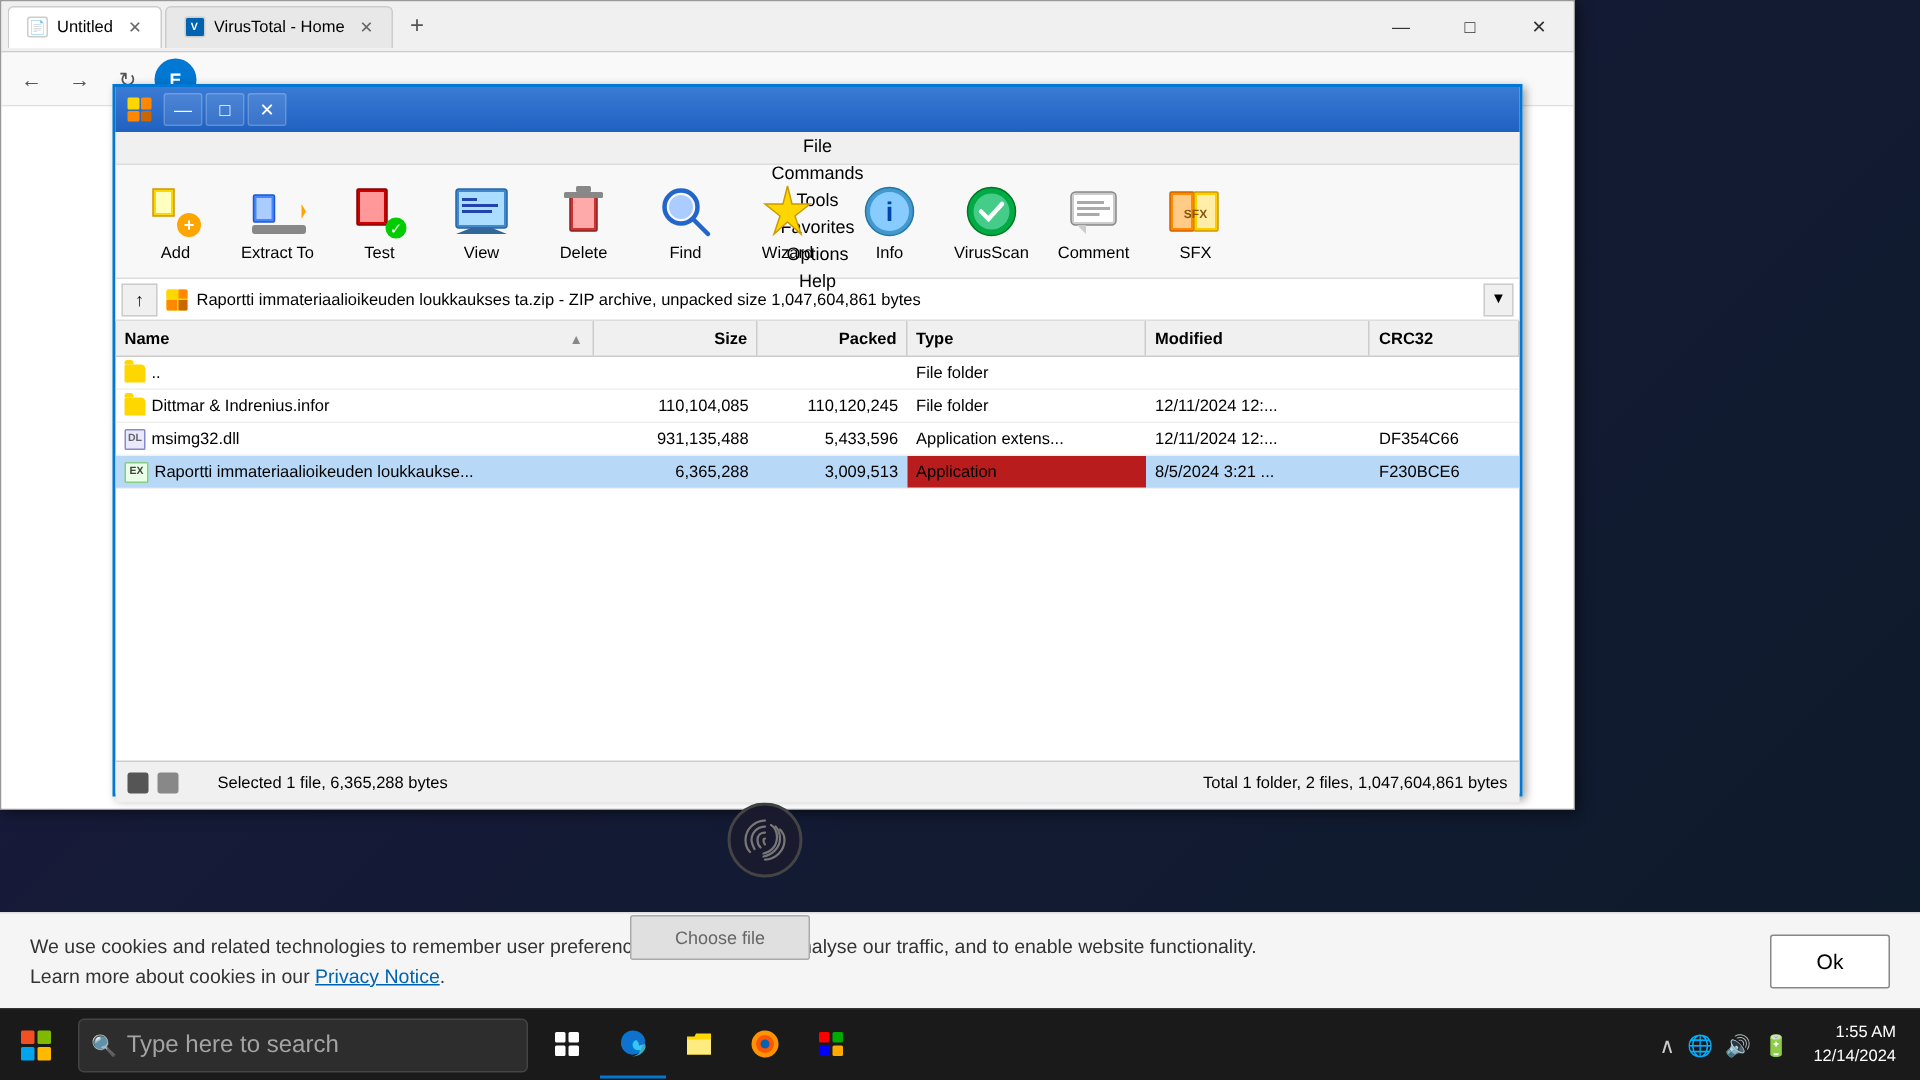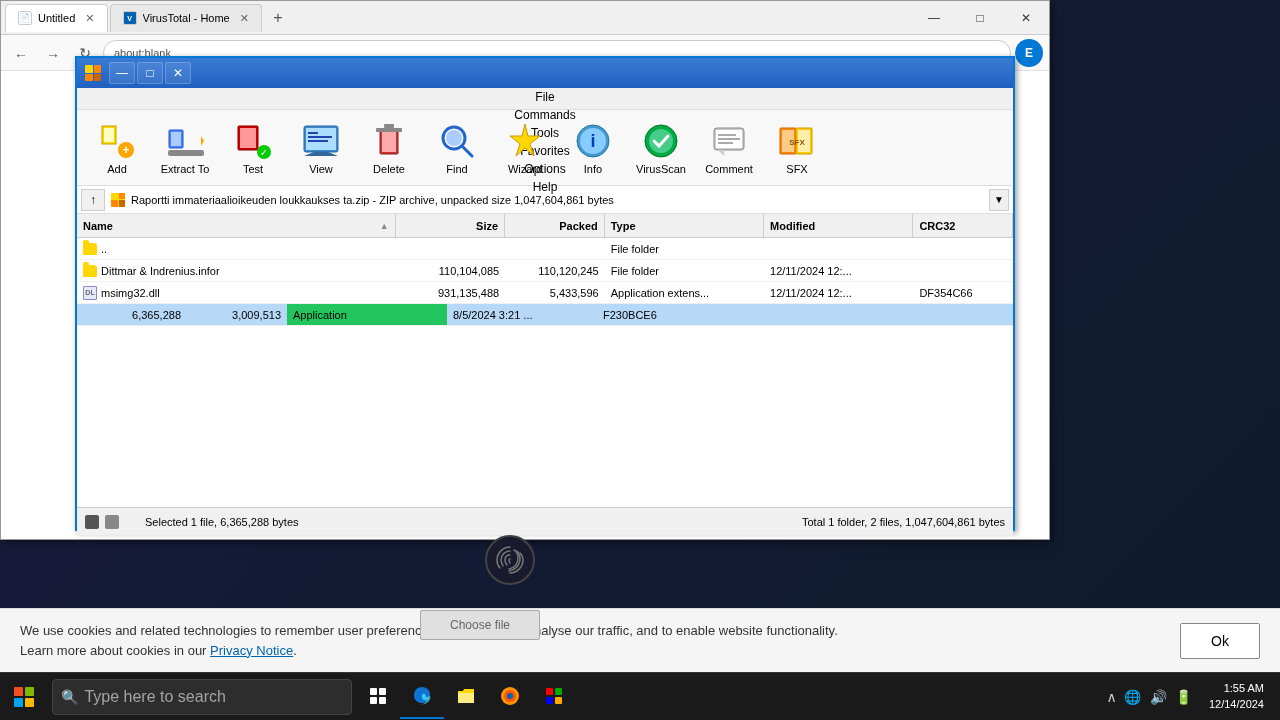--- a/index.html
+++ b/index.html
@@ -150,21 +150,20 @@
         <div class="browser-win-btn">—</div>
         <div class="browser-win-btn">□</div>
         <div class="browser-win-btn close">✕</div>
       </div>
     </div>
 
     <div class="browser-toolbar">
       <div class="nav-btn">←</div>
       <div class="nav-btn">→</div>
       <div class="nav-btn">↻</div>
-      <div class="address-bar" style="color:#555;font-size:11px;">about:blank</div>
       <div class="browser-ext">E</div>
     </div>
 
     <div style="flex:1;background:#fff;height:calc(100% - 70px);"></div>
   </div>
 
   <div class="zip-window">
 
     <div class="zip-titlebar">
       <div class="zip-titlebar-icon">
@@ -417,27 +416,31 @@
             </div>
           <div class="file-cell file-cell-modified">
               <span style="font-size:11px;">12/11/2024 12:...</span>
             </div>
           <div class="file-cell file-cell-crc">
               <span style="font-size:11px;">DF354C66</span>
             </div>
         </div>
 
         <div class="file-row selected">
+          <div class="file-cell file-cell-name" style="background:#b8d8f8;">
+            <div style="width:16px;height:14px;background:#e8ffe8;border:1px solid #88cc88;border-radius:1px;flex-shrink:0;display:flex;align-items:center;justify-content:center;font-size:7px;font-weight:bold;color:#444;">EX</div>
+            <span style="font-size:11px;">Raportti immateriaalioikeuden loukkaukse...</span>
+          </div>
           <div class="file-cell file-cell-size" style="background:#b8d8f8;">
               <span style="font-size:11px;">6,365,288</span>
             </div>
           <div class="file-cell file-cell-packed" style="background:#b8d8f8;">
               <span style="font-size:11px;">3,009,513</span>
             </div>
-          <div class="file-cell file-cell-type" style="background:#22c55e;">
+          <div class="file-cell file-cell-type" style="background:#b91c1c;">
               <span style="font-size:11px;">Application</span>
             </div>
           <div class="file-cell file-cell-modified" style="background:#b8d8f8;">
               <span style="font-size:11px;">8/5/2024 3:21 ...</span>
             </div>
           <div class="file-cell file-cell-crc" style="background:#b8d8f8;">
               <span style="font-size:11px;">F230BCE6</span>
             </div>
         </div>
       </div>

